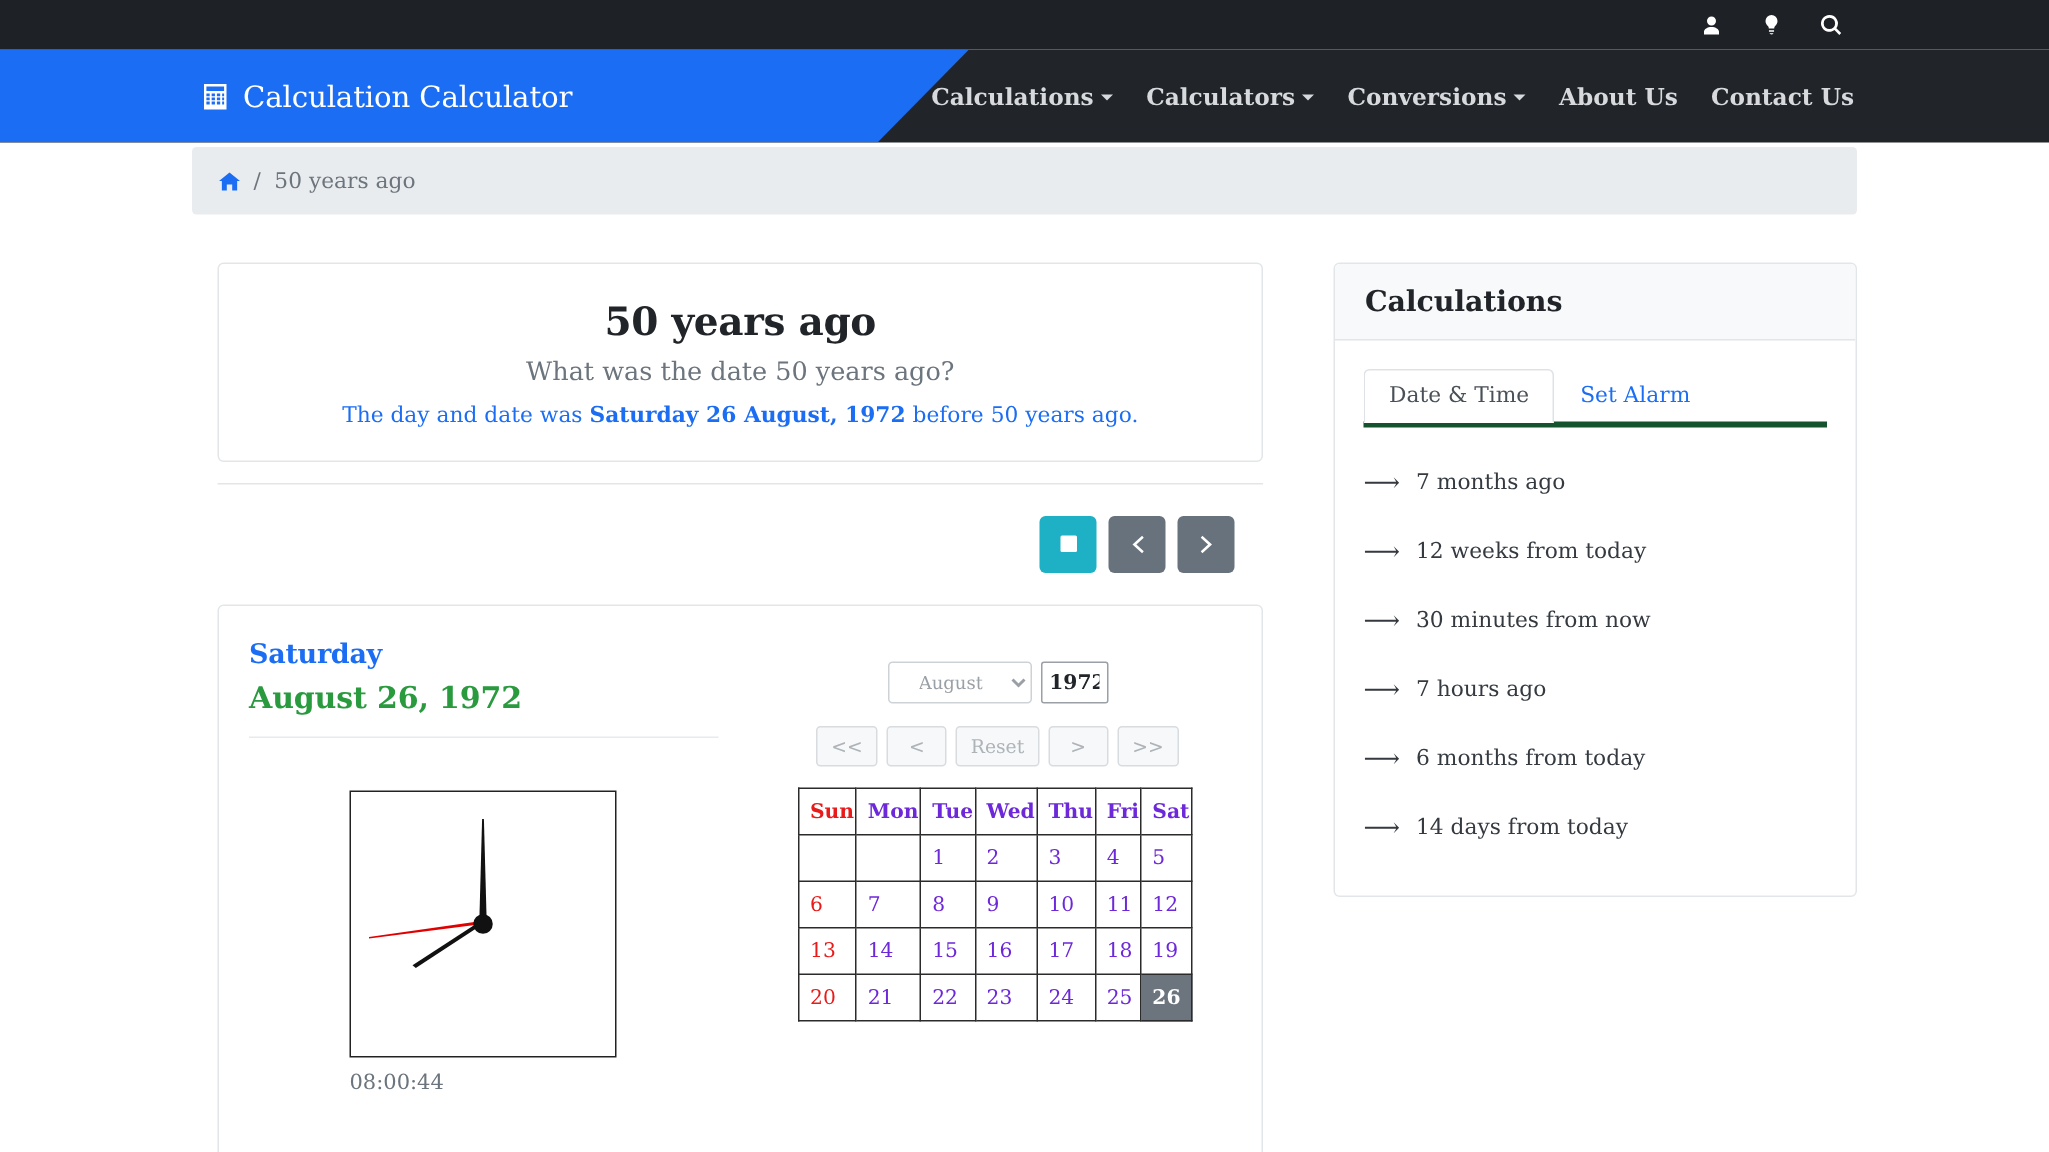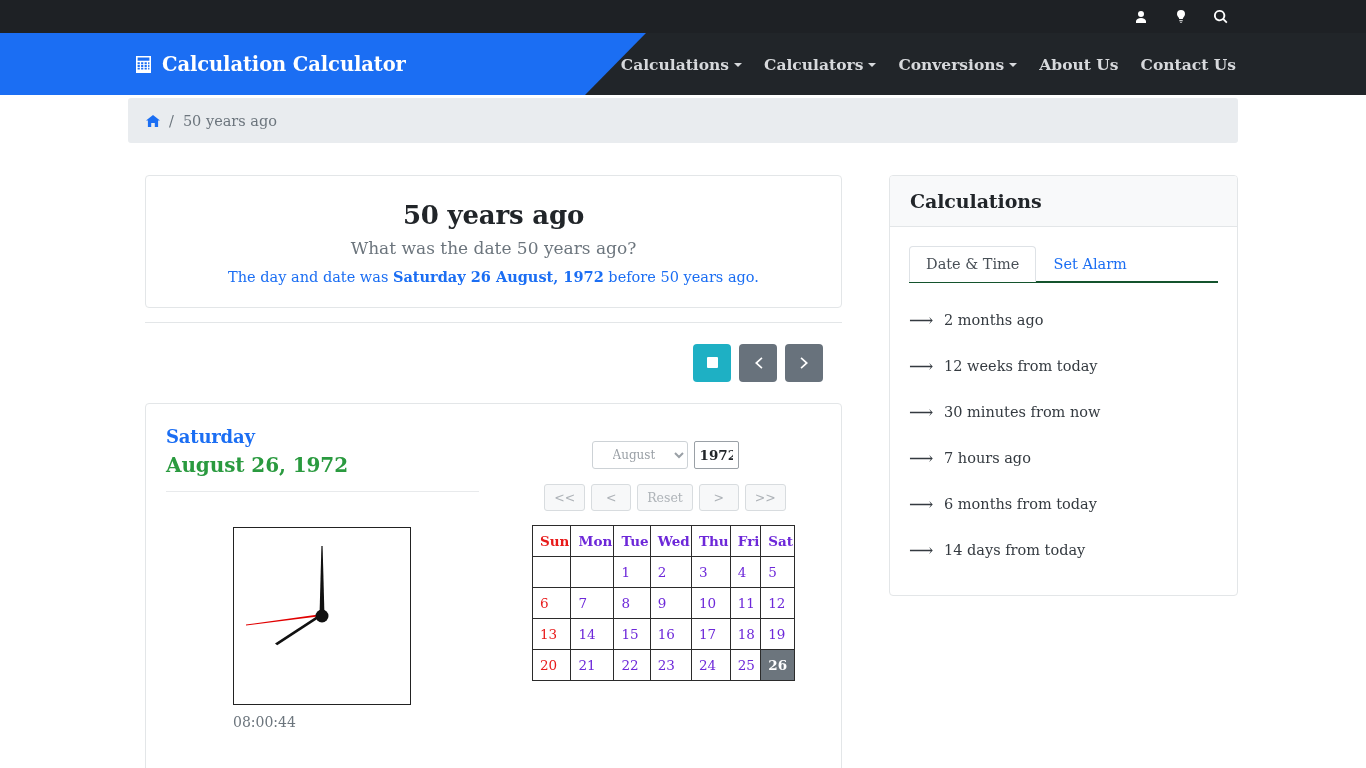--- a/index.html
+++ b/index.html
@@ -39,21 +39,21 @@
   }
   .brand {
     position: absolute; left: 134px; top: 0; height: 62px;
     display: flex; align-items: center; gap: 9px;
     color: #ffffff; text-decoration: none; cursor: pointer;
   }
   .brand-icon { width: 19px; height: 19px; display: block; }
   .brand-icon svg { display: block; fill: #ffffff; }
   .brand-text {
     font-family: "DejaVu Serif", "Liberation Serif", serif;
-    font-weight: bold; font-size: 19.5px; letter-spacing: -0.1px;
+    font-weight: normal; font-size: 19.5px; letter-spacing: -0.1px;
     white-space: nowrap;
   }
 
   .nav {
     position: absolute; right: 130px; top: 0; height: 62px;
     display: flex; align-items: center; gap: 22px;
   }
   .nav-item {
     color: #d7d9dc; font-size: 15.5px; font-weight: bold;
     font-family: "DejaVu Serif", "Liberation Serif", serif;
@@ -196,21 +196,21 @@
   .side-head {
     height: 51px; background: #f8f9fa; border-bottom: 1px solid #e3e6e8;
     display: flex; align-items: center; padding-left: 20px;
   }
   .side-head-title {
     font-size: 19px; font-weight: bold; color: #212529; letter-spacing: -0.1px;
   }
   .side-body { padding: 18px 19px 22px; }
   .tabs {
     display: flex; align-items: flex-start;
-    border-bottom: 2px solid #14532d; margin-bottom: 14px;
+    border-bottom: 4px solid #14532d; margin-bottom: 14px;
   }
   .tab {
     padding: 9px 16px; font-size: 14.5px; cursor: pointer;
     border: 1px solid transparent; border-radius: 4px 4px 0 0;
     position: relative; top: 1px; color: #1b6ef3;
   }
   .tab.active {
     color: #495057; background: #ffffff;
     border-color: #dee2e6 #dee2e6 #ffffff;
   }
@@ -409,21 +409,21 @@
     <span class="side-head-title">Calculations</span>
   </div>
   <div class="side-body">
     <div class="tabs">
       <div class="tab active">Date &amp; Time</div>
       <div class="tab">Set Alarm</div>
     </div>
     <ul class="side-list" id="side-list">
         <li>
           <span class="arrow-icon">⟶</span>
-          <span class="side-link">2 months ago</span>
+          <span class="side-link">7 months ago</span>
         </li>
         <li>
           <span class="arrow-icon">⟶</span>
           <span class="side-link">12 weeks from today</span>
         </li>
         <li>
           <span class="arrow-icon">⟶</span>
           <span class="side-link">30 minutes from now</span>
         </li>
         <li>

